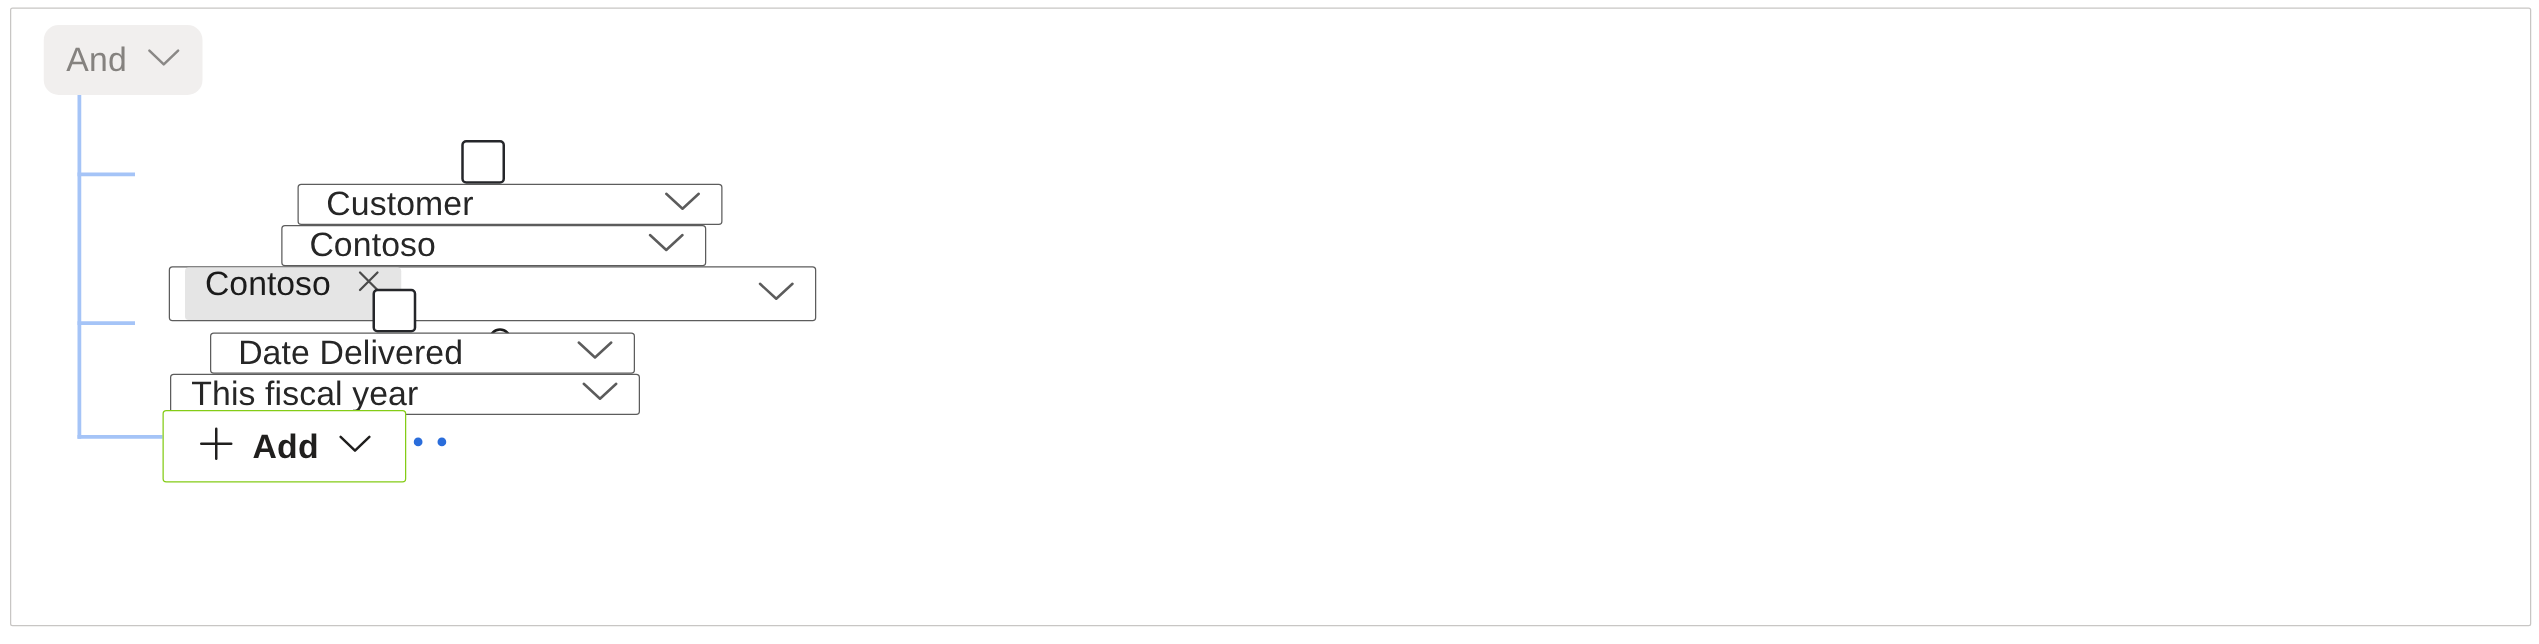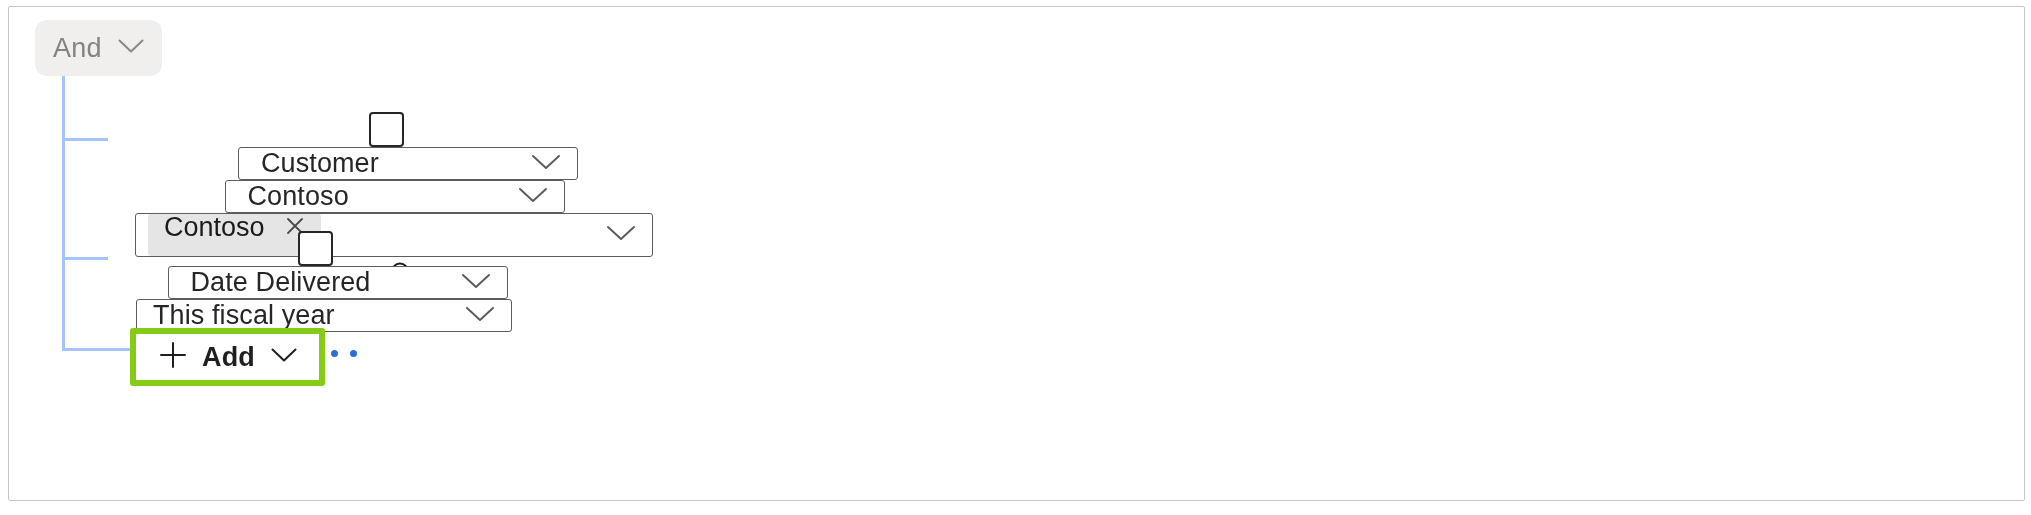--- a/index.html
+++ b/index.html
@@ -191,21 +191,21 @@
     margin: 0 6px;
   }
 
   
   .add-button {
     position: absolute;
     left: 121px;
     top: 321px;
     width: 195px;
     height: 58px;
-    border: 6px solid #84cc16;
+    border: 1px solid #84cc16;
     border-radius: 3px;
     background: #ffffff;
     box-sizing: border-box;
     display: flex;
     align-items: center;
     justify-content: center;
     cursor: pointer;
   }
   .add-button .plus {
     display: block;

